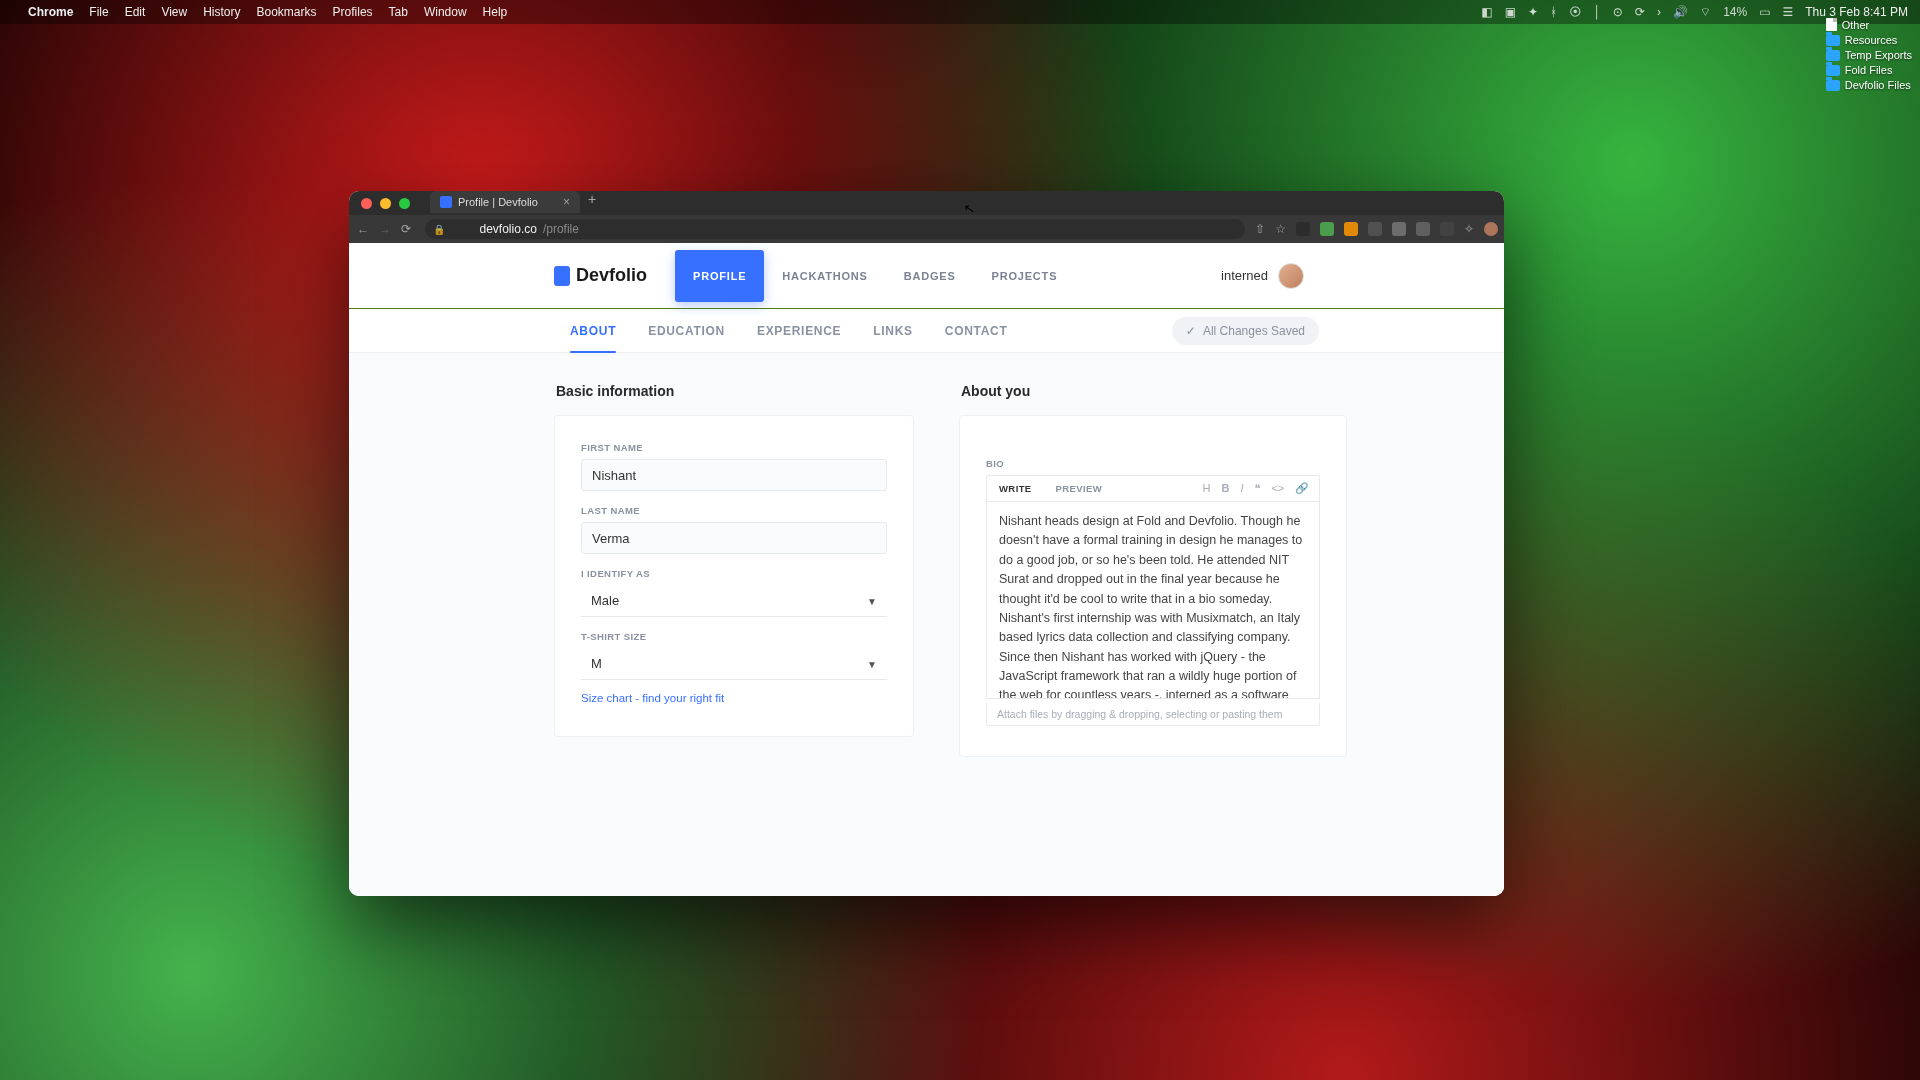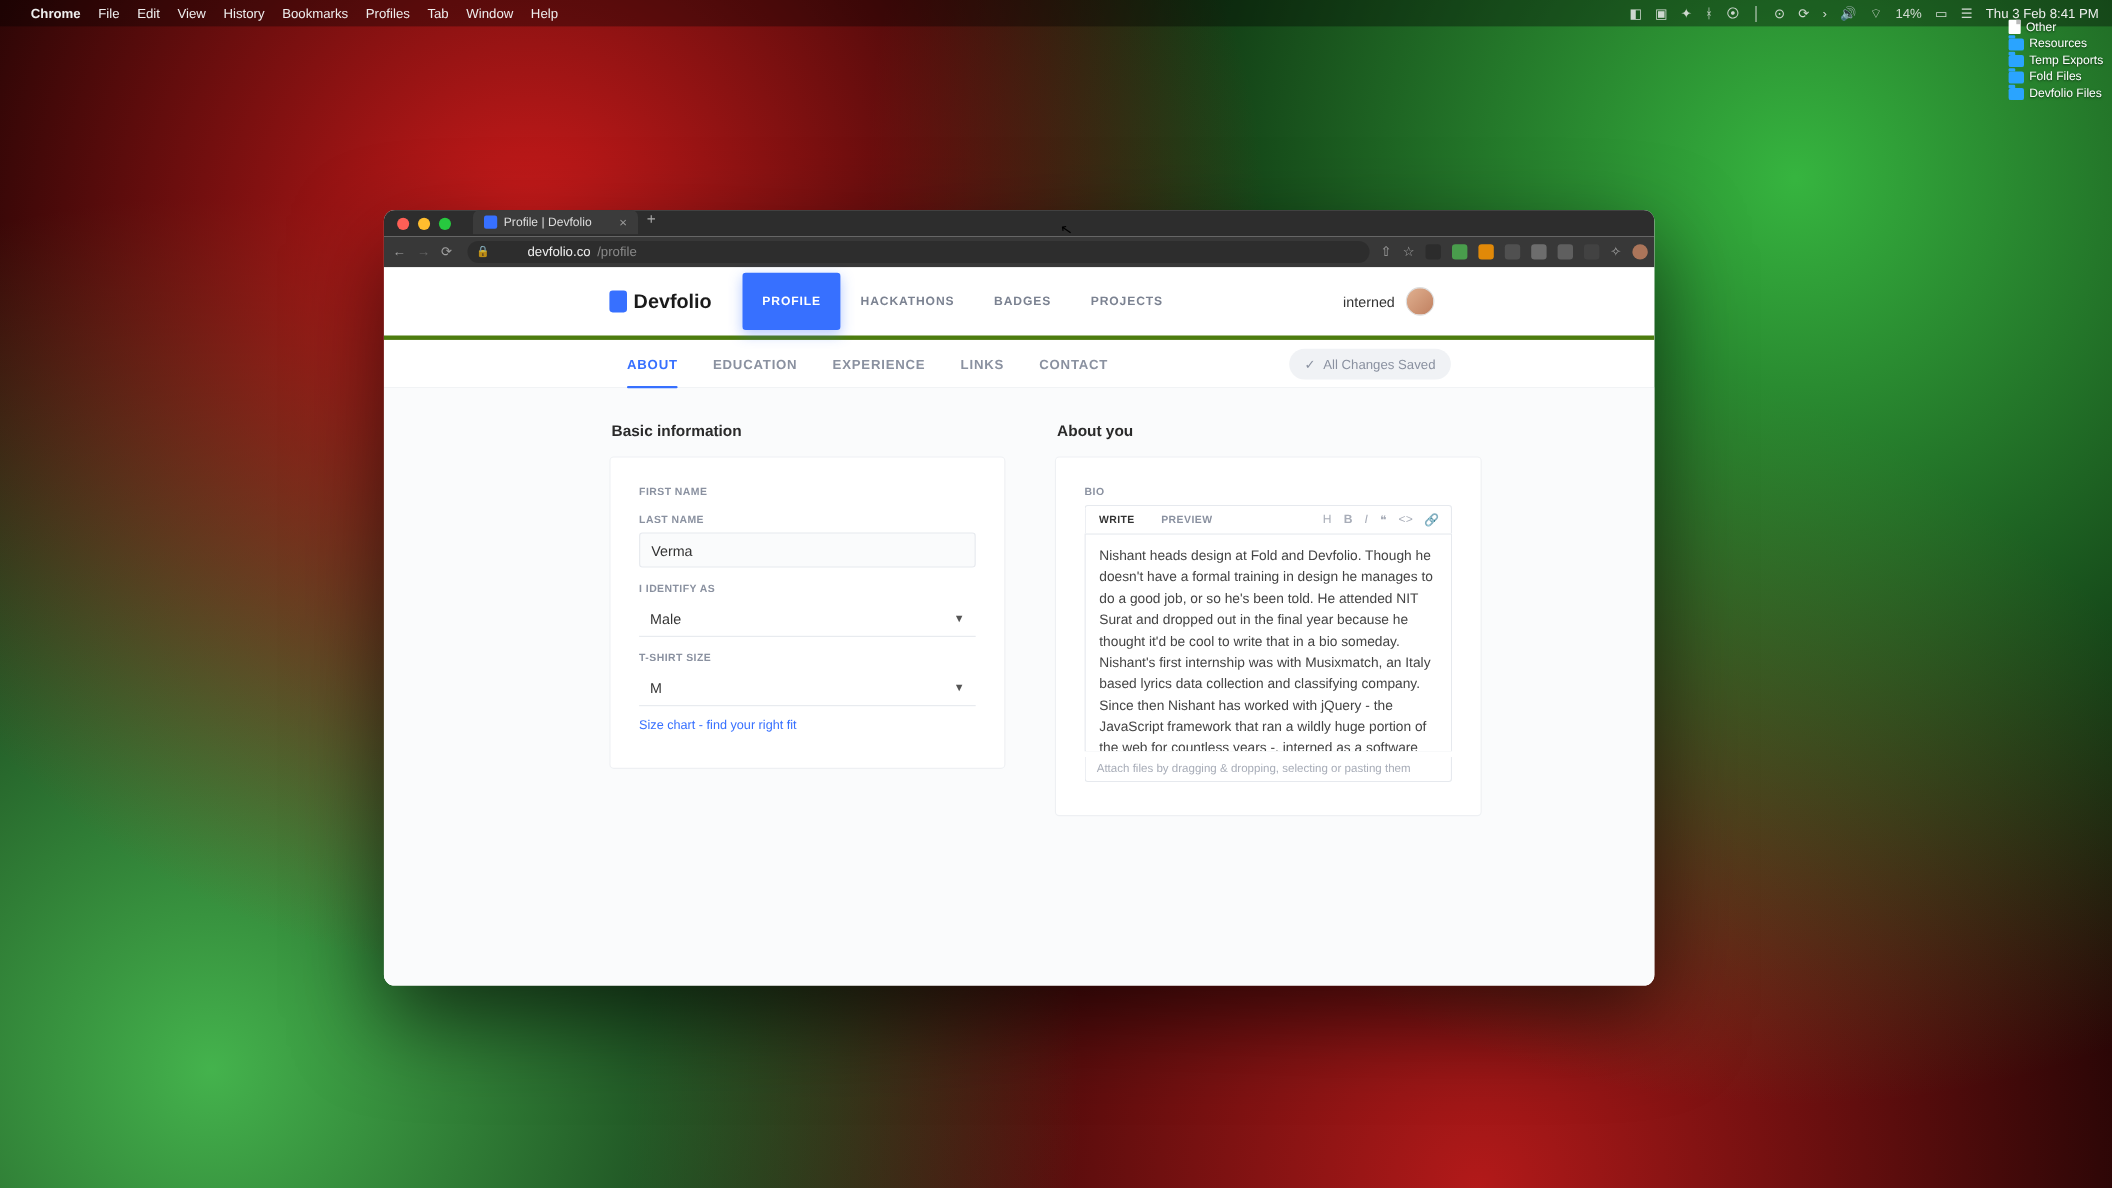--- a/index.html
+++ b/index.html
@@ -44,21 +44,21 @@
 .addr-row { height:28px; background:#383838; display:flex; align-items:center; padding:0 8px; gap:10px; color:#ccc; font-size:12px;}
 .addr-row .navico { opacity:0.7; cursor:pointer; }
 .addr-bar { flex:0 0 auto; display:flex; align-items:center; gap:6px; background:#2d2d2d; height:20px; padding:0 8px; border-radius:10px; margin-left:4px; width:820px;}
 .addr-bar .lock{font-size:10px;opacity:0.8;}
 .addr-bar .host{color:#eee;padding-left:28px;} .addr-bar .path{color:#888;}
 .addr-right{margin-left:auto;display:flex;align-items:center;gap:10px;}
 .ext-ico{width:14px;height:14px;border-radius:3px;opacity:0.85;}
 
 
 .page { position:absolute; top:52px; left:0; right:0; bottom:0; background:#fff; }
-.header-row { height:66px; display:flex; align-items:center; padding:18px 30px; border-bottom:4px solid #4d7c0f; }
+.header-row { height:66px; display:flex; align-items:center; padding:18px 30px; border-bottom:1px solid #4d7c0f; }
 .logo { display:flex; align-items:center; gap:6px; margin-left:175px; }
 .logo-mark { width:16px; height:20px; background:#3770ff; border-radius:3px; }
 .logo-text { font-weight:700; font-size:18px; color:#1a1a1a; }
 .main-tabs { display:flex; margin-left:28px; height:100%; }
 .main-tab { display:flex; align-items:center; padding:0 18px; font-size:11px; font-weight:700; letter-spacing:0.8px; color:#7b8291; cursor:pointer; }
 .main-tab.active { background:#3770ff; color:#fff; border-radius:3px; height:52px; align-self:center; padding:0 18px; box-shadow:0 4px 12px rgba(55,112,255,0.35);}
 .user-area { margin-left:auto; margin-right:170px; display:flex; align-items:center; gap:10px; }
 .username { font-size:13px; color:#333; font-weight:500;}
 .avatar { width:26px;height:26px;border-radius:50%;background:linear-gradient(135deg,#e0b090,#c08060);border:1px solid #ddd;}
 
@@ -238,40 +238,41 @@
         <span class="check">✓</span>
         <span>All Changes Saved</span>
       </div>
     </div>
 
     <div class="content-area">
       <div class="col">
         <div class="section-title">Basic information</div>
         <div class="card card-left">
           <div class="field-label">FIRST NAME</div>
+          <input class="text-input" value="Nishant" style="">
           <div class="field-label">LAST NAME</div>
           <input class="text-input" value="Verma" style="">
           <div class="field-label">I IDENTIFY AS</div>
           <div class="select-wrap">
             <input class="select-input" readonly="" value="Male" style="">
             <span class="select-caret">▼</span>
           </div>
           <div class="field-label">T-SHIRT SIZE</div>
           <div class="select-wrap">
             <input class="select-input" readonly="" value="M" style="">
             <span class="select-caret">▼</span>
           </div>
           <span class="size-link">Size chart - find your right fit</span>
         </div>
       </div>
 
       <div class="col">
         <div class="section-title">About you</div>
         <div class="card card-right">
-          <div class="field-label" style="margin-top:0">BIO</div>
+          <div class="field-label" style="margin-top:16px">BIO</div>
           <div class="bio-toolbar">
             <div class="bio-tab active">WRITE</div>
             <div class="bio-tab">PREVIEW</div>
             <div class="bio-icons">
               <span>H</span>
               <span><b>B</b></span>
               <span><i>I</i></span>
               <span>❝</span>
               <span>&lt;&gt;</span>
               <span>🔗</span>

